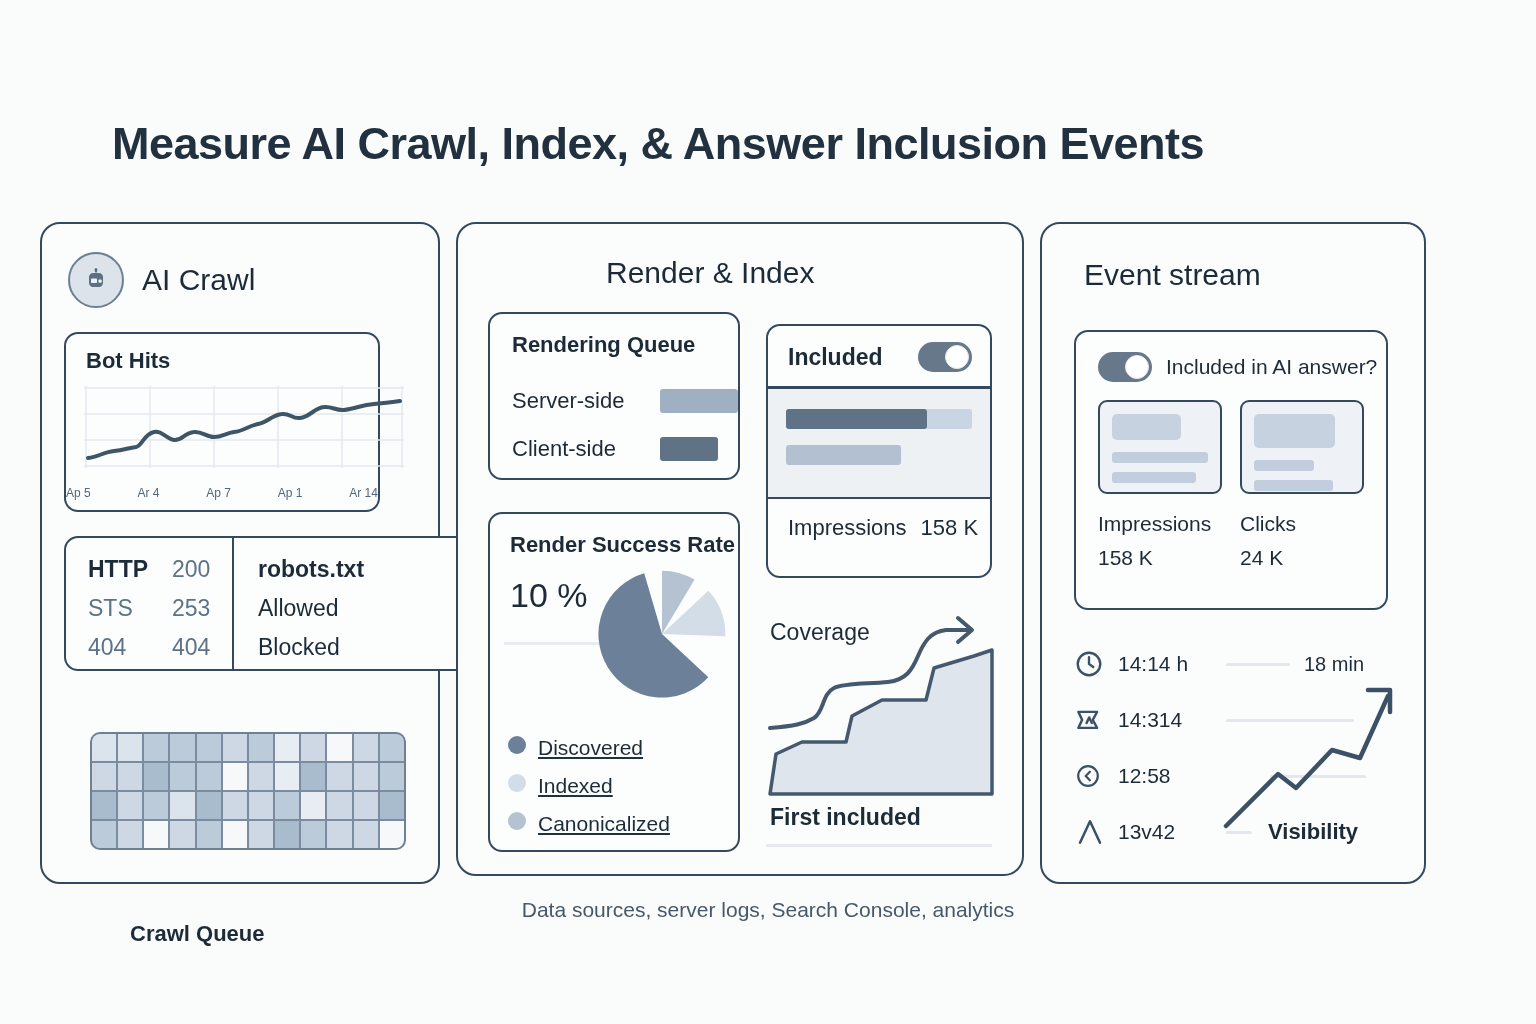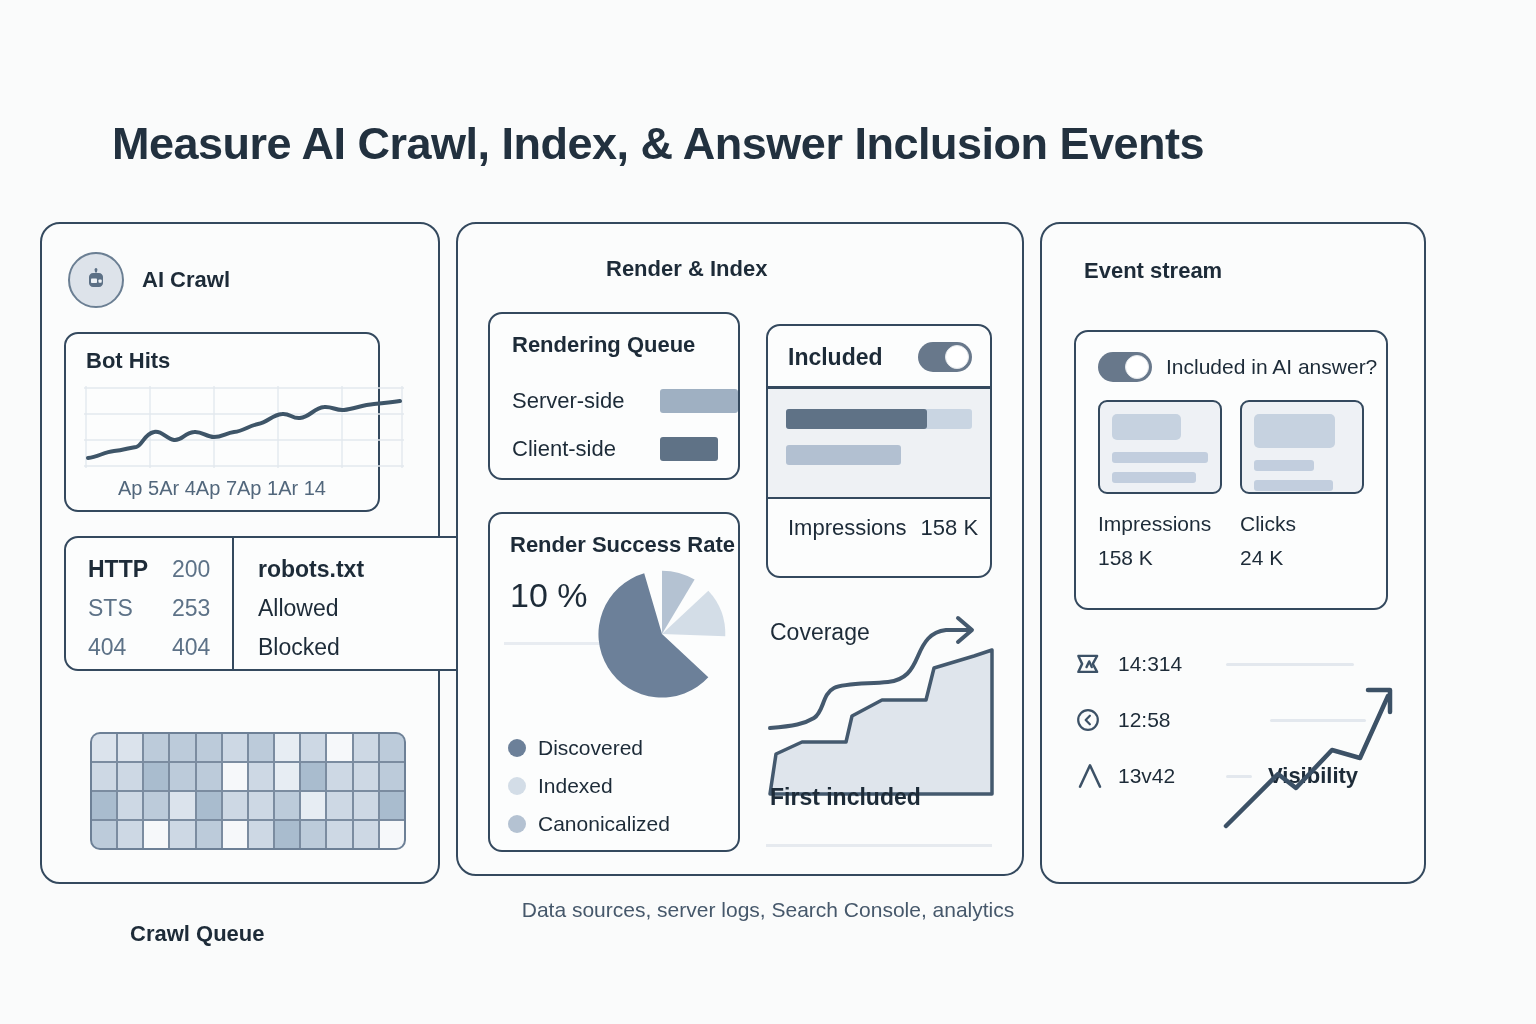--- a/index.html
+++ b/index.html
@@ -25,42 +25,42 @@
     border-radius: 20px;
     background: #fbfcfc;
   }
   #panel-crawl  { left: 40px;   top: 222px; width: 400px; height: 662px; }
   #panel-render { left: 456px;  top: 222px; width: 568px; height: 654px; }
   #panel-events { left: 1040px; top: 222px; width: 386px; height: 662px; }
 
   .panel-head {
     display: flex; align-items: center; gap: 18px;
   }
-  .panel-title { font-size: 22px; font-weight: 700; color: #1d2b38; white-space: nowrap; }
+  .panel-title { font-size: 30px; font-weight: 400; color: #1d2b38; white-space: nowrap; }
 
   .icon-circle {
     width: 56px; height: 56px; border-radius: 50%;
     background: #dde3ea; border: 2.5px solid #6b7f93;
     display: flex; align-items: center; justify-content: center;
   }
 
   
   .card {
     position: absolute;
     border: 2.5px solid #34495e;
     border-radius: 14px;
     background: #fcfdfd;
   }
   .card-title { font-size: 22px; font-weight: 700; color: #1d2b38; }
 
   
   .axis-labels {
     position: absolute; left: 0; right: 0; bottom: 10px;
-    display: flex; justify-content: center;
-    font-size: 20px; color: #52677c;
+    display: flex; justify-content: space-between;
+    font-size: 12px; color: #52677c;
   }
 
   
   .stat-table { position: absolute; inset: 0; display: flex; }
   .stat-col-left {
     flex: 0 0 168px; border-right: 2.5px solid #34495e;
     padding: 18px 0 0 22px;
   }
   .stat-col-right { flex: 1; padding: 18px 0 0 24px; }
   .stat-row { display: flex; margin-bottom: 12px; }
@@ -92,21 +92,21 @@
     background: #68788b; position: relative; flex: none;
   }
   .toggle .knob {
     position: absolute; top: 3px; right: 3px;
     width: 24px; height: 24px; border-radius: 50%;
     background: #ffffff; border: 1px solid #e4e8ec;
   }
   .divline { height: 2.5px; background: #34495e; }
   .skel-zone { background: #eef1f4; padding: 20px 18px; }
   .skel-bar { height: 20px; border-radius: 3px; margin-bottom: 14px; }
-  .legend-row { display: flex; align-items: center; gap: 12px; margin-top: 14px; }
+  .legend-row { display: flex; align-items: flex-start; gap: 12px; margin-top: 14px; text-decoration: underline; }
   .legend-dot { width: 18px; height: 18px; border-radius: 50%; flex: none; }
   .legend-label { font-size: 21px; color: #1d2b38; }
 
   
   .tile {
     border: 2px solid #34495e; border-radius: 9px;
     background: #eef1f5; padding: 12px;
   }
   .tile-block { background: #c6d2e0; border-radius: 5px; }
   .tile-line  { background: #c2cede; border-radius: 3px; height: 11px; margin-top: 12px; }
@@ -325,21 +325,21 @@
       </div>
     </div>
 
     <div class="lbl" style="left:312px;top:395px;font-size:23px;color:#1d2b38;">Coverage</div>
     <svg style="position:absolute;left:308px;top:384px;" width="230" height="200">
       <path d="M4 186 L10 146 L36 134 L80 134 L86 108 L116 92 L160 92 L168 60 L208 48 L226 42 L226 186 Z" fill="#dfe5ec" stroke="#44596e" stroke-width="3.5" stroke-linejoin="round"></path>
       <path d="M4 120 C 28 118, 38 116, 48 110 C 58 104, 56 86, 68 80 C 78 75, 100 76, 122 74
                C 140 72, 146 62, 152 48 C 158 34, 164 24, 180 22 L 204 22" fill="none" stroke="#44596e" stroke-width="4" stroke-linecap="round"></path>
       <path d="M192 10 L206 22 L192 34" fill="none" stroke="#44596e" stroke-width="4" stroke-linecap="round" stroke-linejoin="round"></path>
     </svg>
-    <div class="lbl" style="left:312px;top:560px;font-size:23px;font-weight:700;color:#1d2b38;">First included</div>
+    <div class="lbl" style="left:312px;top:580px;font-size:23px;font-weight:700;color:#1d2b38;">First included</div>
     <div class="lbl" style="left:308px;top:620px;width:226px;height:3px;background:#e6eaef;"></div>
   </div>
 
   <div class="panel" id="panel-events">
     <div class="panel-title" style="position:absolute;left:42px;top:34px;">Event stream</div>
 
     <div class="card" style="left:32px;top:106px;width:314px;height:280px;">
       <div style="display:flex;align-items:center;gap:14px;padding:20px 0 0 22px;">
         <span class="toggle">
             <span class="knob"></span>
@@ -367,20 +367,31 @@
         </div>
         <div style="width:124px;">
           <div class="stat-name">Clicks</div>
           <div class="stat-num">24 K</div>
         </div>
       </div>
     </div>
 
     <div style="position:absolute;left:32px;top:412px;width:322px;">
 
+      <div class="ev-row">
+        <span class="ev-icon">
+          <svg width="30" height="30" viewBox="0 0 24 24" fill="none" stroke="#3c5166" stroke-width="1.9">
+            <circle cx="12" cy="12" r="9"></circle>
+              <path d="M12 6.5V12l3.4 2.4" stroke-linecap="round"></path>
+          </svg>
+        </span>
+        <span class="ev-time">14:14 h</span>
+        <span class="ev-rule" style="width:64px;"></span>
+        <span class="ev-note" style="margin-left:14px;">18 min</span>
+      </div>
 
       <div class="ev-row">
         <span class="ev-icon">
           <svg width="30" height="30" viewBox="0 0 24 24" fill="none" stroke="#3c5166" stroke-width="1.9" stroke-linejoin="round">
             <path d="M3.5 5.5h15l-3.5 6.4 3.5 6.4h-15l3-6.4z"></path>
             <path d="M10 14.5l2.2-4.6 2 4.6" stroke-linecap="round"></path>
           </svg>
         </span>
         <span class="ev-time">14:314</span>
         <span class="ev-rule" style="width:128px;"></span>

